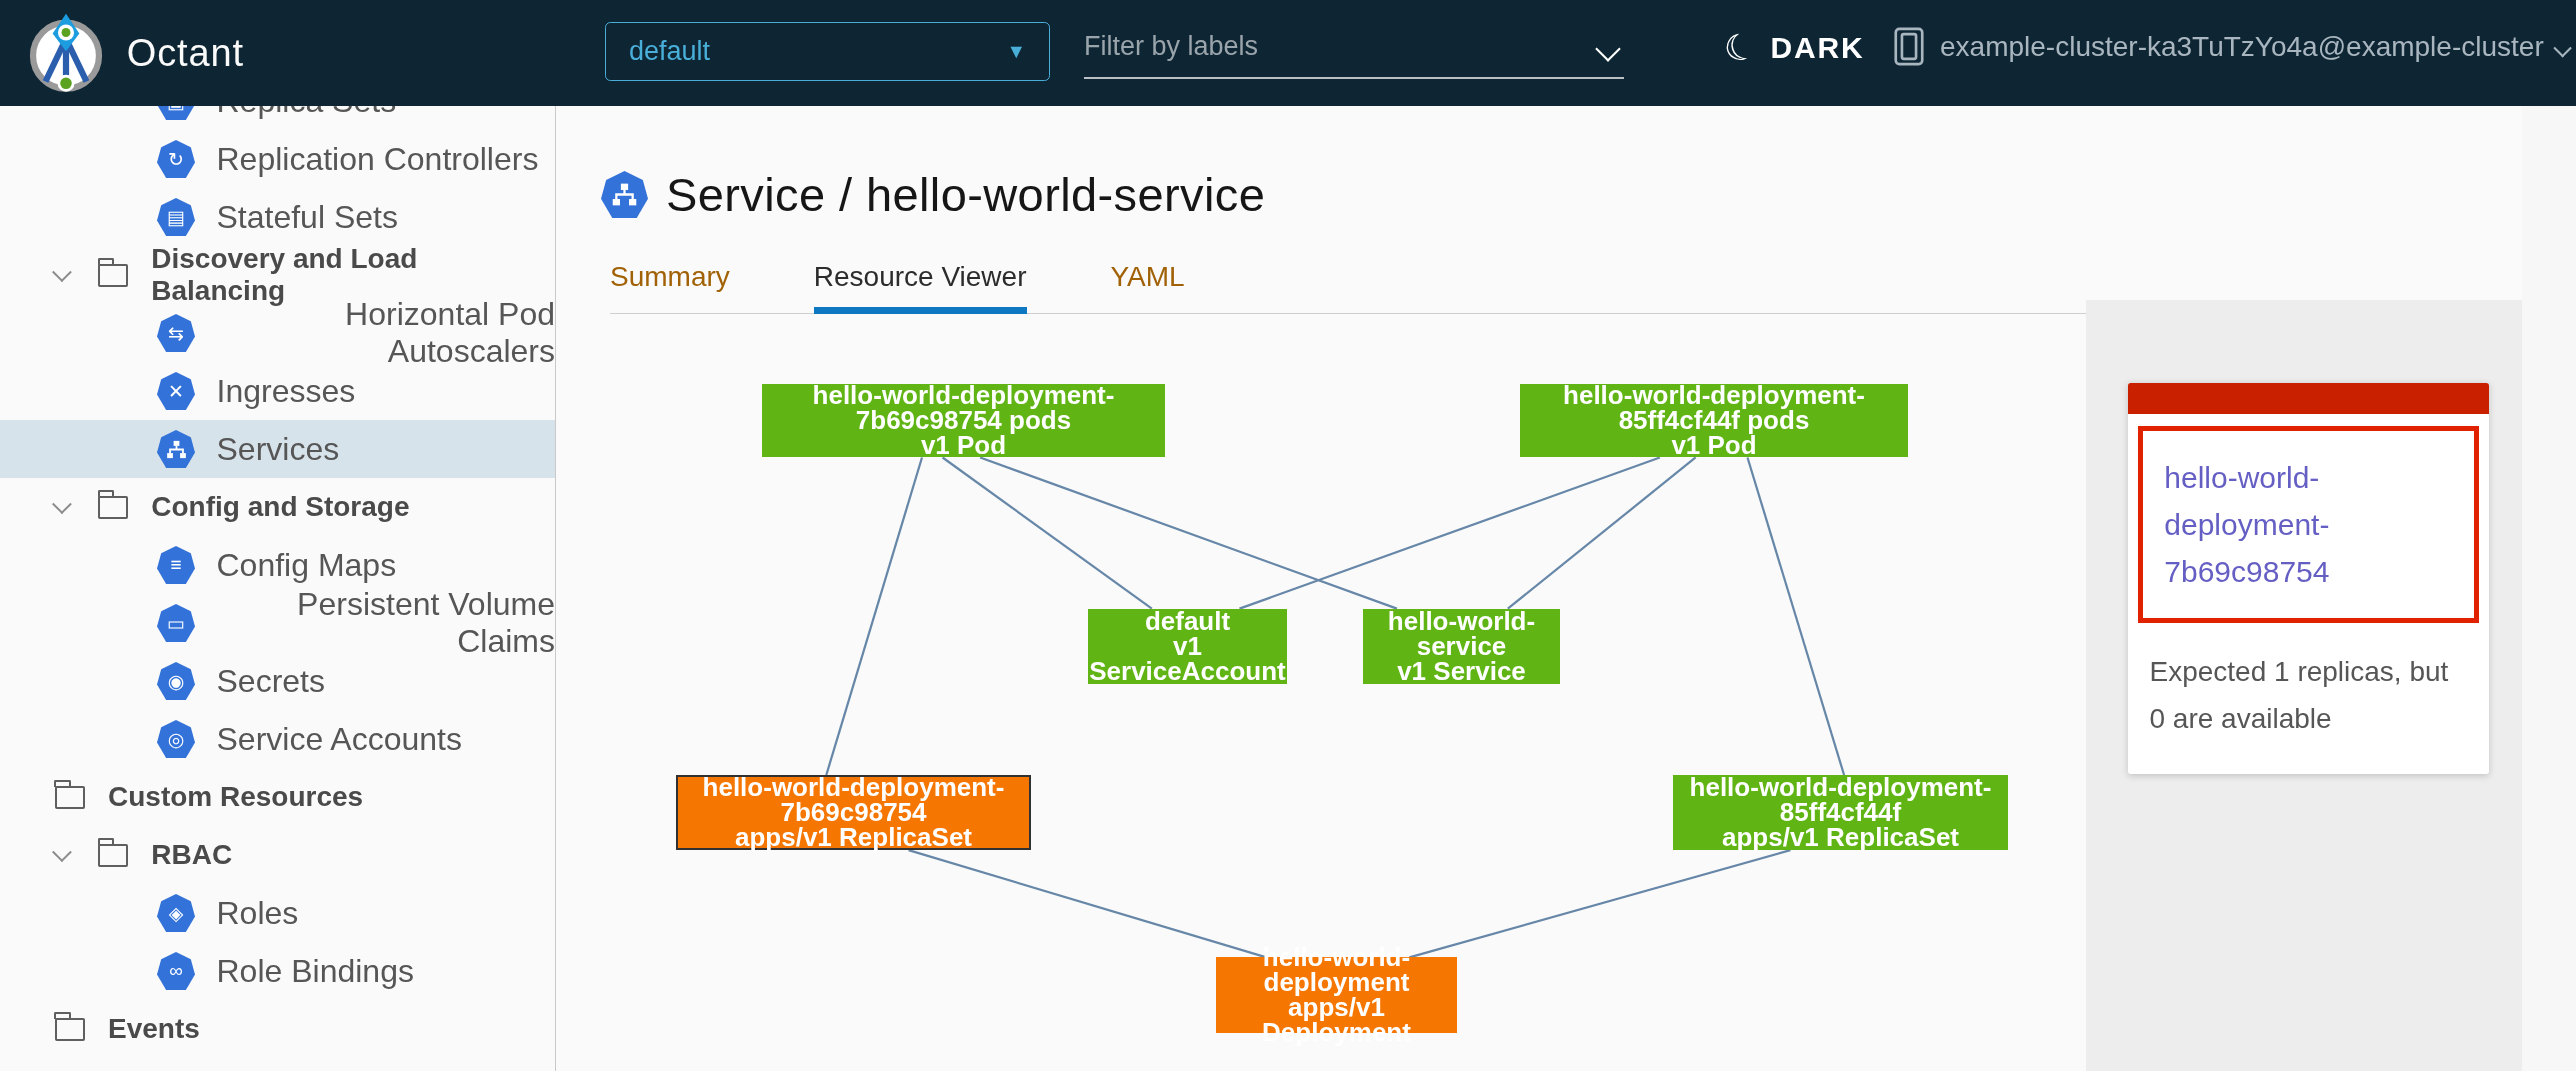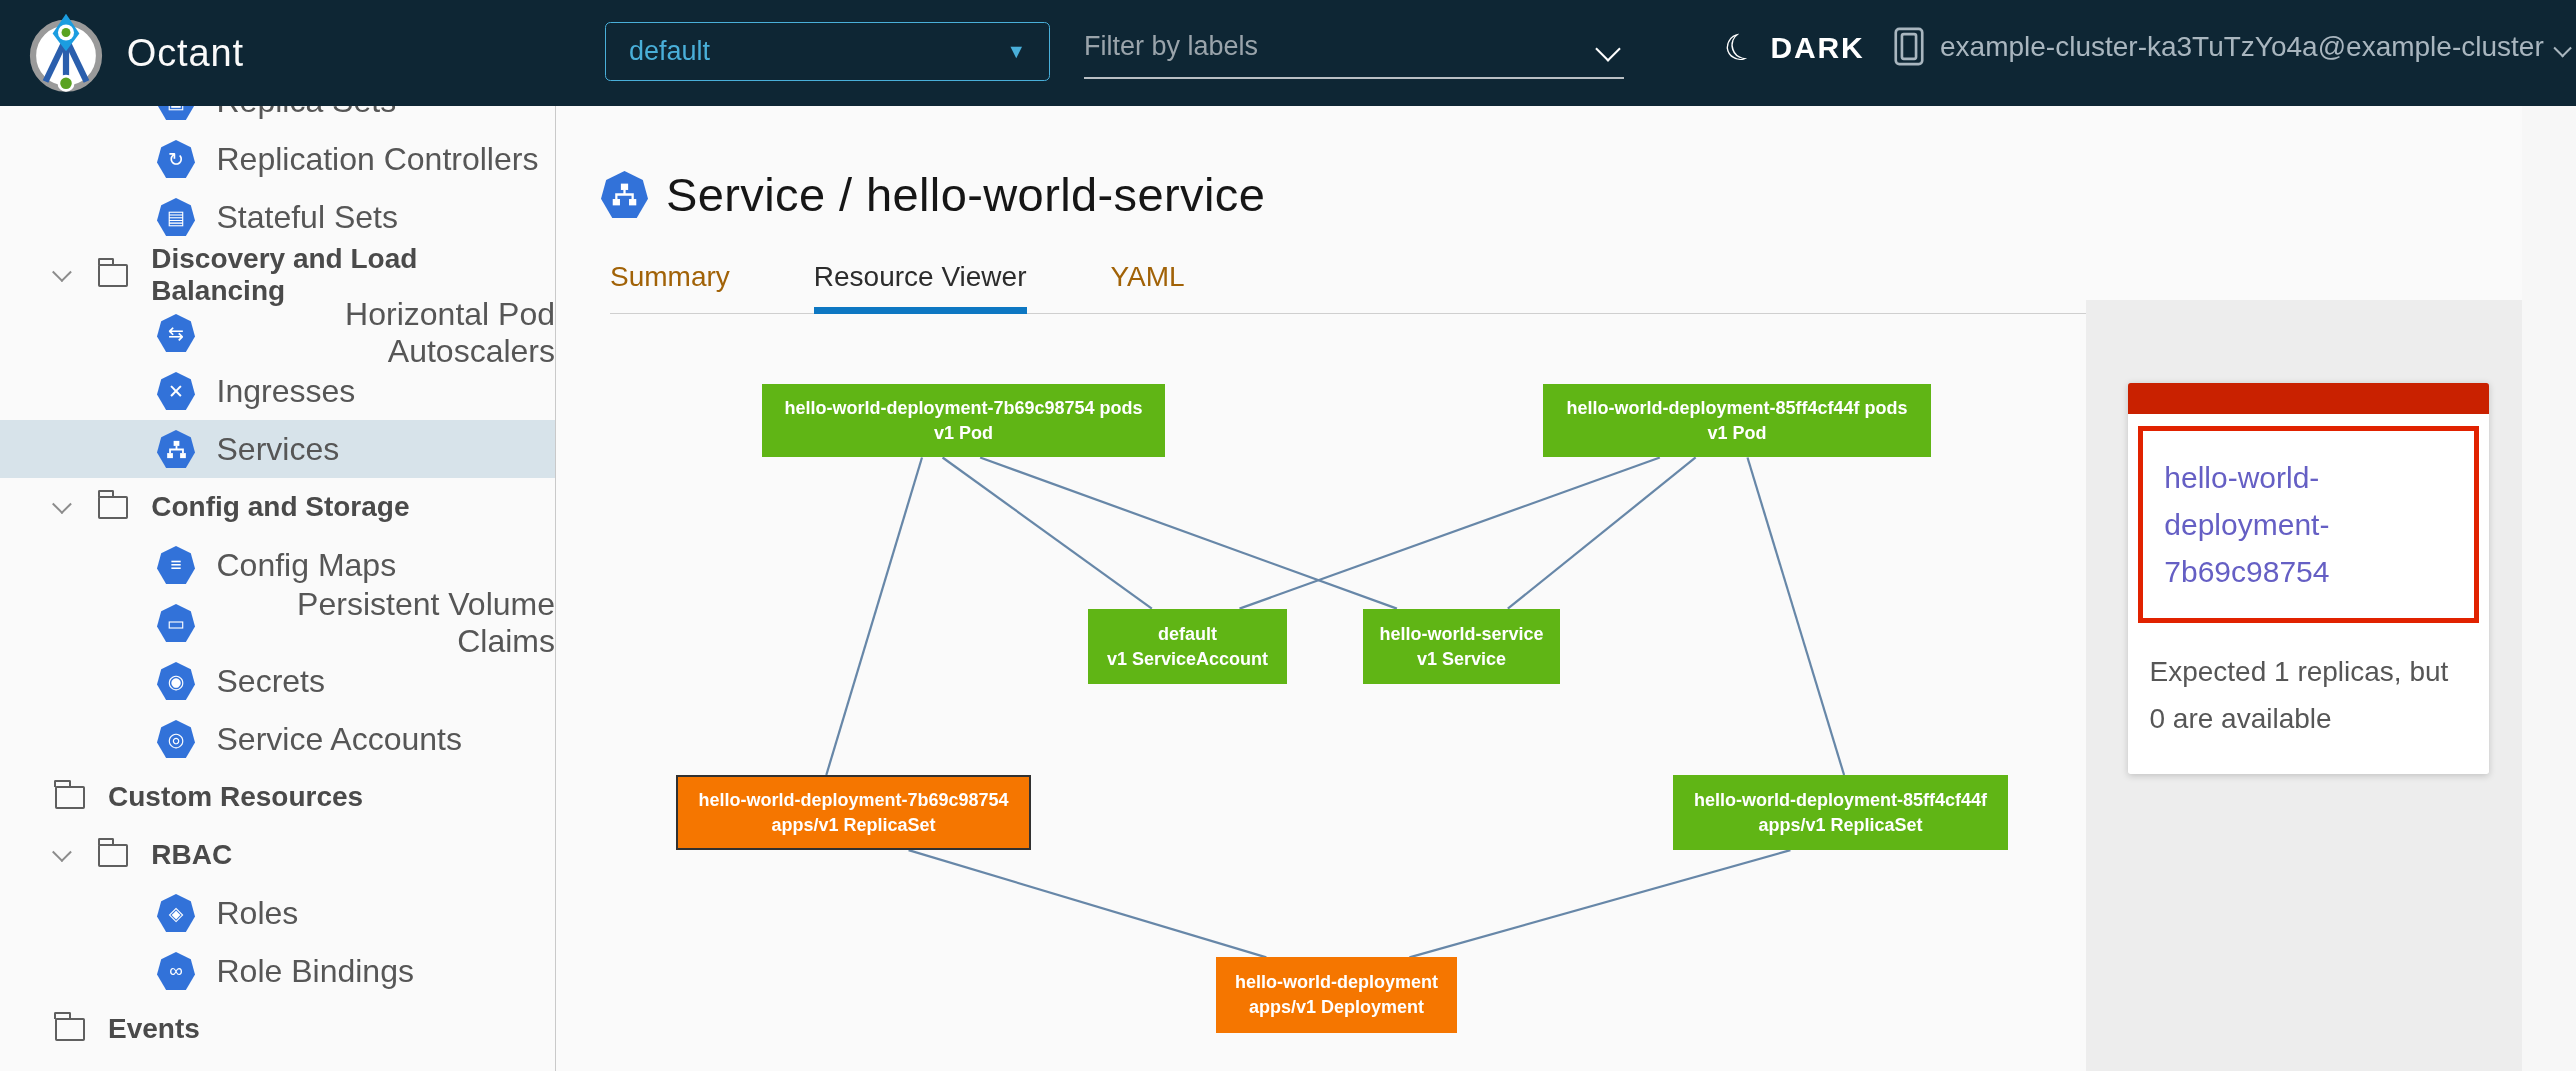--- a/index.html
+++ b/index.html
@@ -53,21 +53,21 @@
   .title-icon svg { width:29px; height:29px; }
   .page-title { font-size:47px; font-weight:300; color:#161616; letter-spacing:0.4px; }
 
   .tabs { display:flex; margin:39px 0 0 52px; border-bottom:1.8px solid #cfcfcf; width:1912px; }
   .tab { font-size:28px; color:#a16207; padding-bottom:19.7px; margin-right:84px; cursor:pointer; }
   .tab.active { color:#2c2c2c; font-weight:500; border-bottom:7.2px solid #0d77c2; margin-bottom:-1.8px; padding-bottom:14.3px; }
 
   
   .graph { position:absolute; left:0px; top:194px; width:1964px; height:772px; }
   .graph svg.edges { position:absolute; left:0; top:0; }
-  .gnode { position:absolute; display:flex; flex-direction:column; align-items:center; justify-content:center; color:#fff; font-size:18px; font-weight:600; text-align:center; line-height:25px; cursor:pointer; }
+  .gnode { position:absolute; display:flex; flex-direction:column; align-items:center; justify-content:center; color:#fff; font-size:26px; font-weight:600; text-align:center; line-height:25px; cursor:pointer; }
   .gnode.ok { background:#60b515; }
   .gnode.warn { background:#f57600; }
   .gnode.bordered { border:2.7px solid #313131; }
 
   
   .panel { position:absolute; left:1528px; top:194px; width:436px; height:772px; background:#ededed; }
   .card { position:absolute; left:42px; top:83px; width:361px; background:#fff; box-shadow:0 1.8px 7.2px rgba(0,0,0,0.18); border-radius:2.7px; overflow:hidden; padding-bottom:32px; }
   .card-alert-bar { height:31px; background:#c92100; }
   .card-selection { margin:11.6px 9.8px 0 9.8px; border:5.4px solid #e12200; background:#fff; padding:23px 9px 23px 21.5px; }
   .card-link { color:#655fc4; font-size:30px; line-height:47px; word-break:break-word; cursor:pointer; }
@@ -252,21 +252,21 @@
         <line x1="392" y1="615" x2="792" y2="735"></line>
         <line x1="1378" y1="615" x2="952" y2="735"></line>
       </g>
     </svg>
 
     <div class="gnode ok" style="left:204px; top:84px; width:403px; height:73px;">
       <span>hello-world-deployment-7b69c98754 pods</span>
       <span>v1 Pod</span>
     </div>
 
-    <div class="gnode ok" style="left:962px; top:84px; width:388px; height:73px;margin-left:23px;">
+    <div class="gnode ok" style="left:962px; top:84px; width:388px; height:73px;">
       <span>hello-world-deployment-85ff4cf44f pods</span>
       <span>v1 Pod</span>
     </div>
 
     <div class="gnode ok" style="left:530px; top:309px; width:199px; height:75px;">
       <span>default</span>
       <span>v1 ServiceAccount</span>
     </div>
 
     <div class="gnode ok" style="left:805px; top:309px; width:197px; height:75px;">

